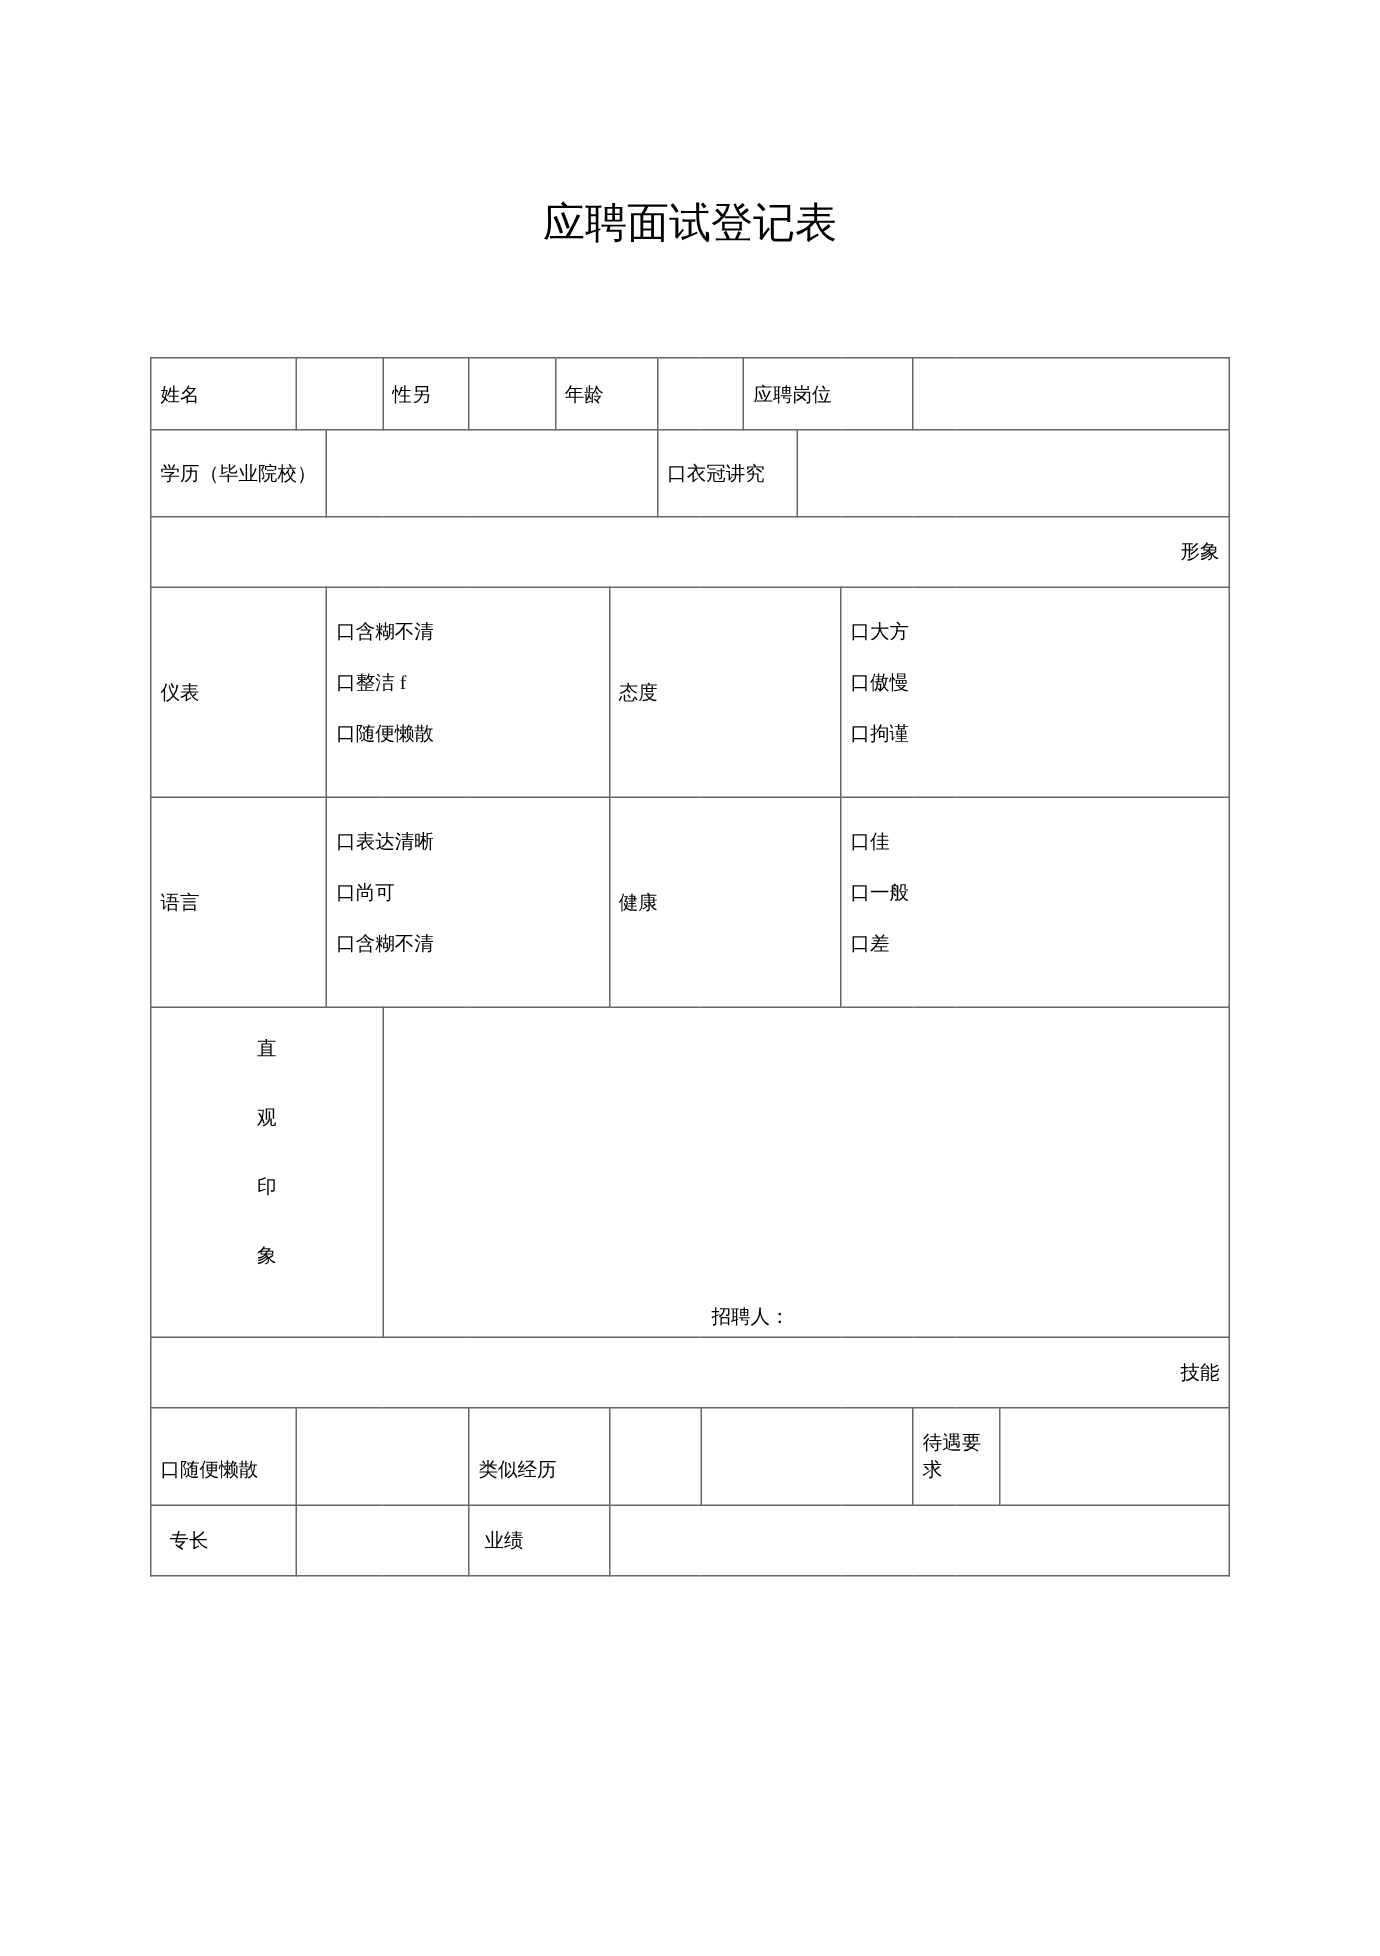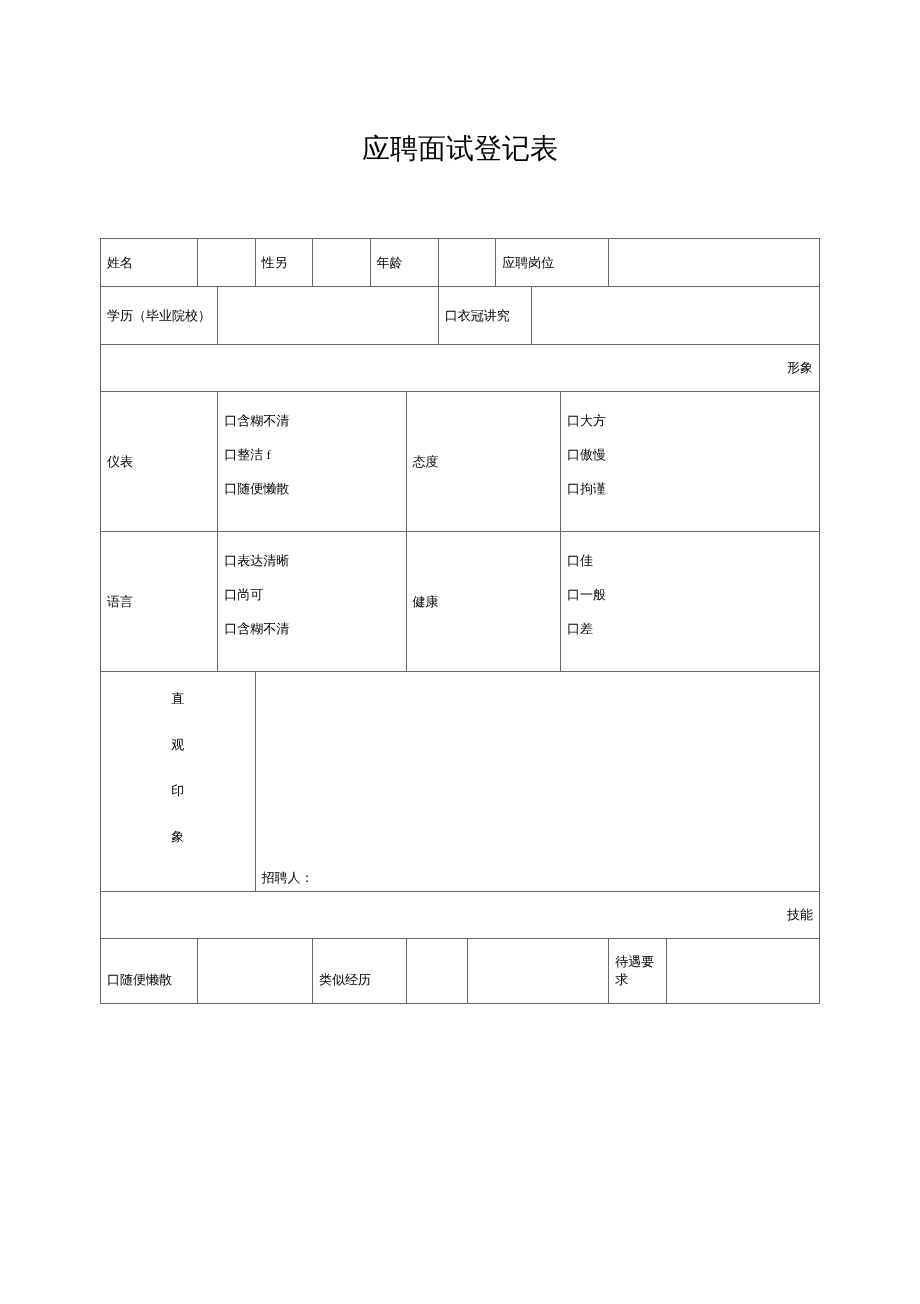--- a/index.html
+++ b/index.html
@@ -45,21 +45,21 @@
     .vert-col {
       text-align: center;
       vertical-align: top;
       padding-top: 18px;
     }
     .vert-char {
       display: block;
       margin-bottom: 28px;
     }
     .recruiter {
-      text-align: left;
+      text-align: center;
       vertical-align: bottom;
       padding-right: 80px;
       padding-bottom: 4px;
     }
     .section-header {
       text-align: right;
       height: 40px;
       margin-top: 40px;
     }
     .tall {
@@ -167,15 +167,21 @@
   <tr class="skills-row">
     <td colspan="2" class="center bottom">口随便懒散</td>
     <td colspan="3"></td>
     <td colspan="2" class="center bottom">类似经历</td>
     <td colspan="2"></td>
     <td colspan="4"></td>
     <td colspan="2" class="center bottom">待遇要求</td>
     <td></td>
   </tr>
 
+  <tr class="skills-row" style="height:34px">
+    <td colspan="2" style="padding-left:12px">专长</td>
+    <td colspan="3"></td>
+    <td colspan="2" style="padding-left:10px">业绩</td>
+    <td colspan="9"></td>
+  </tr>
 
 </tbody>
   </table>
 
 </body></html>

